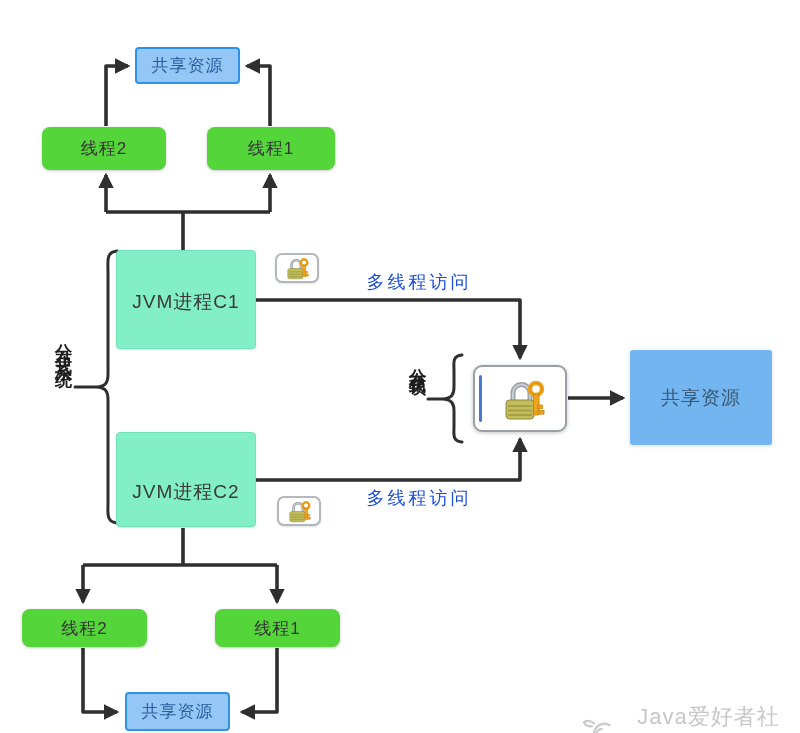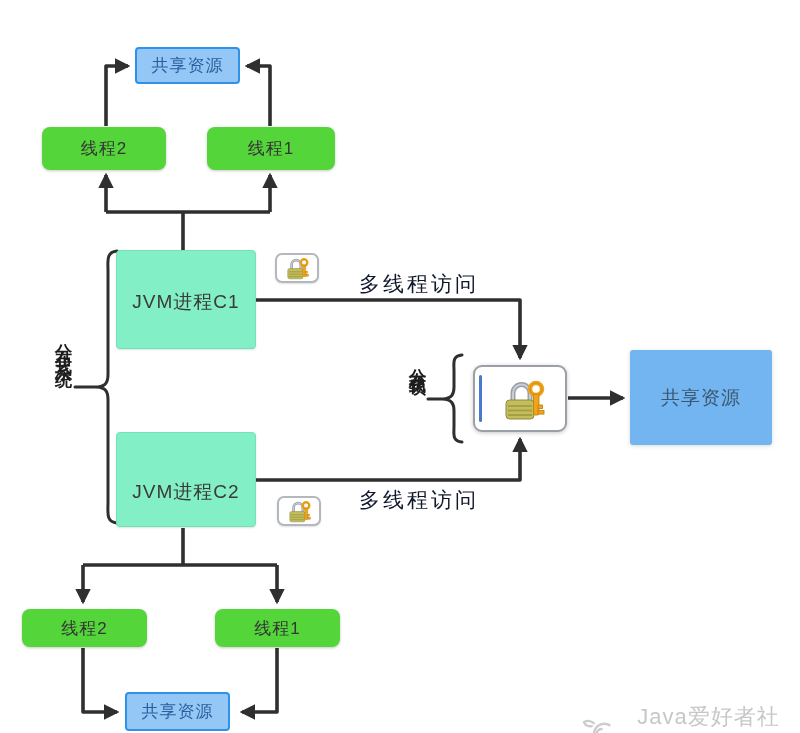--- a/index.html
+++ b/index.html
@@ -51,21 +51,21 @@
   .lock-accent {
     position: absolute; left: 4px; top: 8px; bottom: 8px; width: 3px;
     background: #4a79cc; border-radius: 2px;
   }
   .vlabel {
     position: absolute; writing-mode: vertical-rl; text-orientation: upright;
     font-weight: 700; color: #1d1d1d; font-size: 17px;
   }
   .hlabel {
     position: absolute; width: 122px; text-align: center;
-    font-size: 21px; color: #0f172a; letter-spacing: 3px; white-space: nowrap;
+    font-size: 18px; color: #1d4ed8; letter-spacing: 3px; white-space: nowrap;
   }
   .watermark {
     position: absolute; left: 582px; top: 680px;
     display: flex; align-items: center; gap: 14px;
     color: #c7c7c7; font-size: 22px; letter-spacing: 1px;
   }
 </style>
 </head>
 <body>
 

